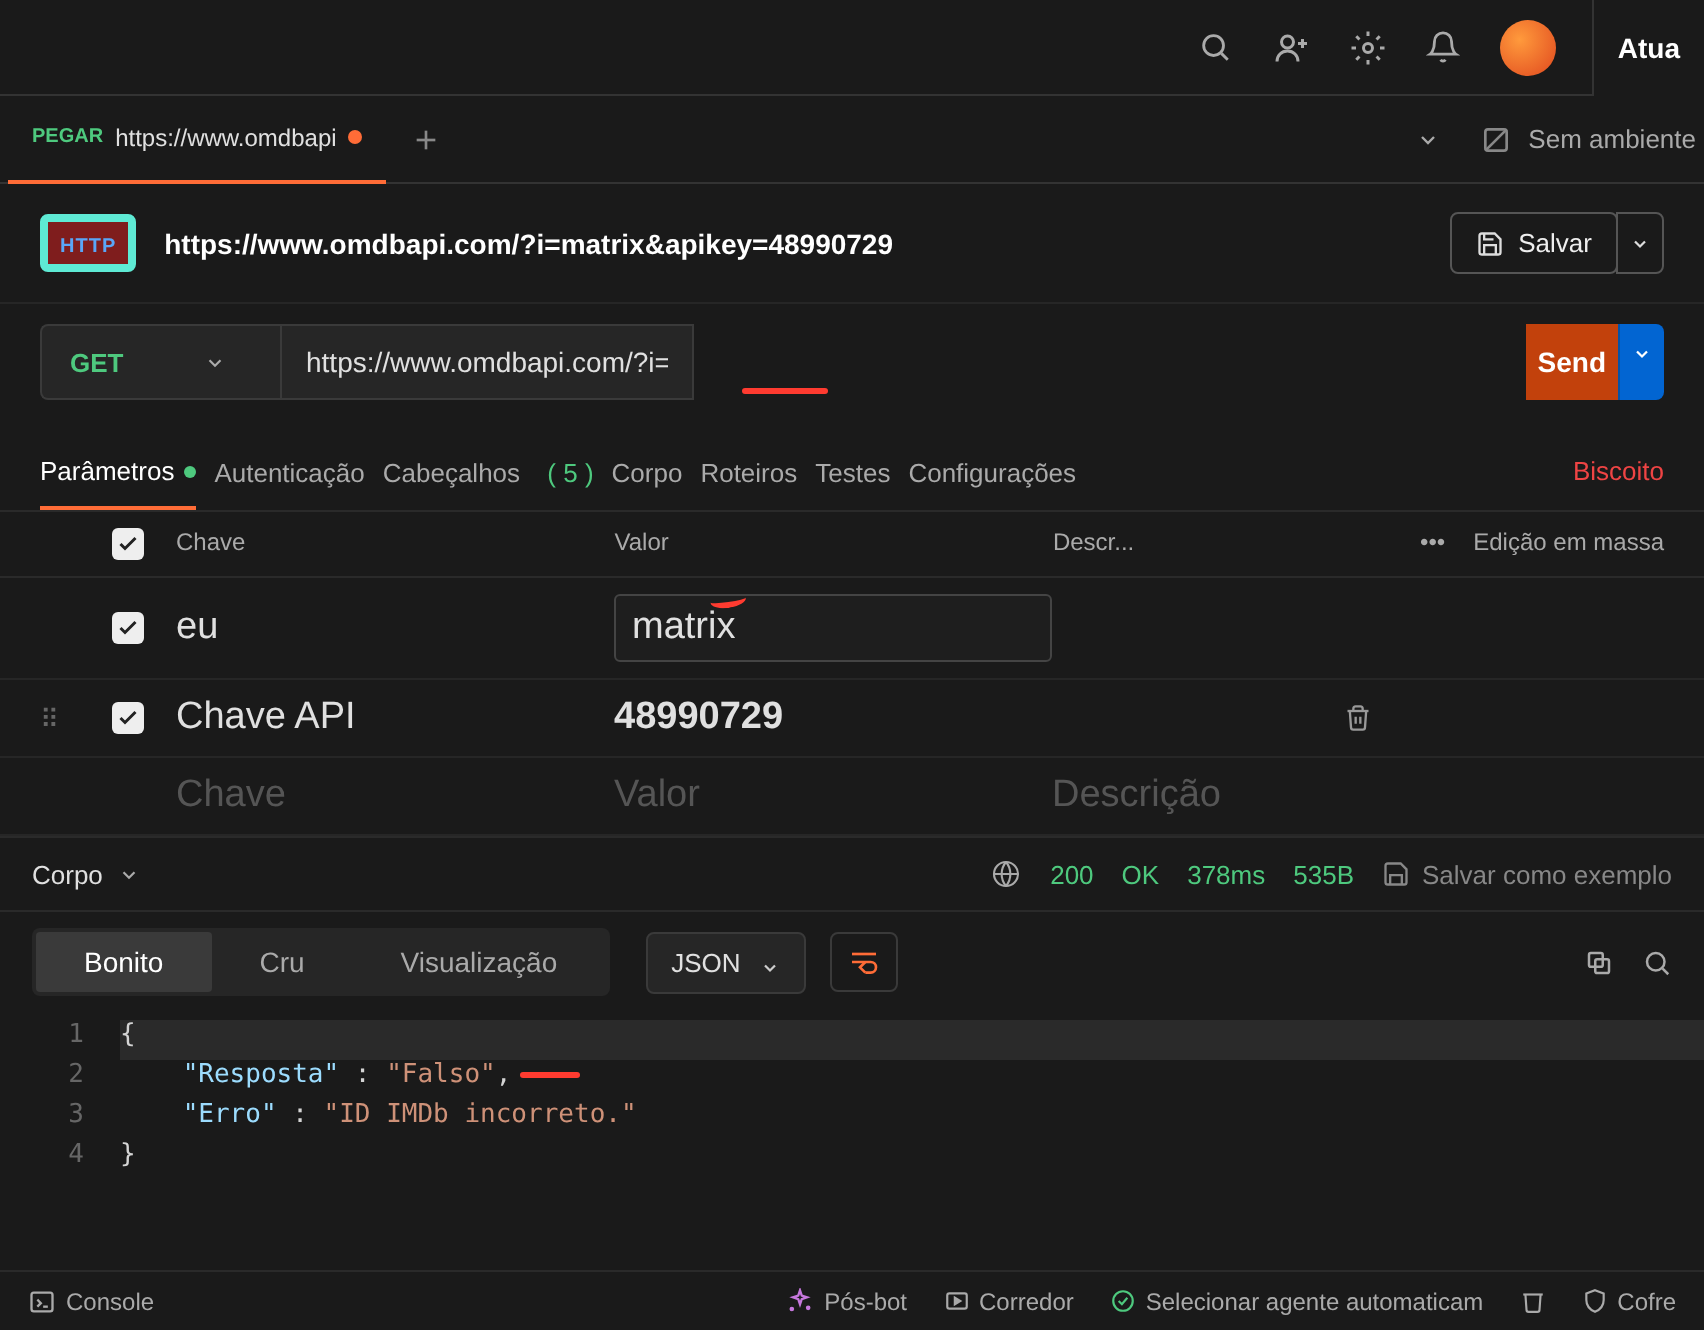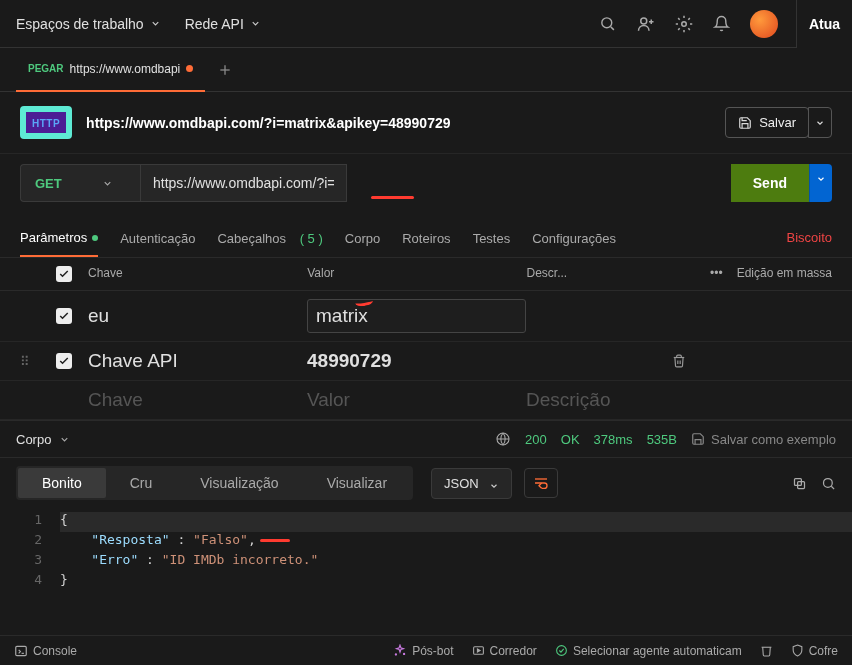--- a/index.html
+++ b/index.html
@@ -6,46 +6,46 @@
     body { background: #1a1a1a; font-family: -apple-system, BlinkMacSystemFont, "Segoe UI", sans-serif; color: #e0e0e0; font-size: 13px; width: 852px; height: 665px; overflow: hidden; }
     
     .top-bar { height: 48px; background: #1a1a1a; border-bottom: 1px solid #333; display: flex; align-items: center; padding: 0 16px; gap: 24px; }
     .top-left { display: flex; gap: 24px; }
     .top-item { display: flex; align-items: center; gap: 6px; cursor: pointer; font-size: 14px; }
     .top-right { margin-left: auto; display: flex; align-items: center; gap: 18px; }
     .icon-btn { width: 20px; height: 20px; display: flex; align-items: center; justify-content: center; cursor: pointer; color: #aaa; }
     .avatar { width: 28px; height: 28px; border-radius: 50%; background: radial-gradient(circle at 35% 35%, #ff9a3c, #e0481e); }
     .upgrade-btn { background: #1a1a1a; border-left: 1px solid #333; padding: 12px 12px; color: #fff; font-weight: 600; font-size: 14px; cursor: pointer; height: 48px; display:flex; align-items:center; margin-right:-16px; }
 
-    .tab-bar { height: 44px; background: #1a1a1a; border-bottom: 1px solid #333; display: flex; align-items: center; padding: 0 16px; }
+    .tab-bar { height: 44px; background: #1a1a1a; border-bottom: 1px solid #333; display: flex; align-items: center; padding: 0 4px; }
     .tab { display: flex; align-items: center; gap: 6px; padding: 0 12px; height: 44px; border-bottom: 2px solid #ff6c37; cursor: pointer; }
     .tab-method { color: #4ec97e; font-size: 10px; font-weight: 700; }
     .tab-title { color: #e0e0e0; font-size: 12px; max-width: 120px; overflow: hidden; white-space: nowrap; text-overflow: ellipsis; }
     .tab-dot { width: 7px; height: 7px; border-radius: 50%; background: #ff6c37; }
     .tab-add { margin-left: 12px; cursor: pointer; color: #888; }
     .tab-right { margin-left: auto; display: flex; align-items: center; gap: 16px; }
     .env-select { display: flex; align-items: center; gap: 8px; color: #aaa; cursor: pointer; }
 
     .request-header { padding: 14px 20px; display: flex; align-items: center; gap: 14px; border-bottom: 1px solid #262626; }
-    .http-badge { background: #4c1d95; border: 6px solid #5eead4; border-radius: 4px; padding: 3px 6px; }
+    .http-badge { background: #7f1d1d; border: 4px solid #5eead4; border-radius: 4px; padding: 3px 6px; }
     .http-badge-text { color: #5aa6f7; font-size: 10px; font-weight: 700; letter-spacing: 0.5px; }
     .req-url-title { font-weight: 600; font-size: 14px; color: #fff; }
     .save-btn { margin-left: auto; border: 1px solid #555; border-radius: 4px; padding: 7px 12px; display: flex; align-items: center; gap: 7px; cursor: pointer; color: #eee; font-size: 13px; }
     .save-chevron { border-left: 1px solid #555; padding: 7px 6px; margin-left: -1px; border-radius: 0 4px 4px 0; cursor: pointer; }
 
     .url-row { padding: 10px 20px 18px; display: flex; gap: 0; }
     .method-select { background: #262626; border: 1px solid #3a3a3a; border-right: none; border-radius: 4px 0 0 4px; padding: 10px 14px; display: flex; align-items: center; gap: 40px; cursor: pointer; min-width: 120px; }
     .method-label { color: #4ec97e; font-weight: 700; font-size: 13px; }
     .url-input { flex: 1; background: #262626; border: 1px solid #3a3a3a; padding: 10px 12px; color: #e0e0e0; font-size: 14px; outline: none; position: relative; }
     .url-wrapper { flex: 1; position: relative; }
     .underline-red { position: absolute; height: 3px; background: #ff3b30; border-radius: 2px; }
-    .send-btn { background: #4d7c0f; color: #fff; font-weight: 700; padding: 10px 22px; border: none; font-size: 14px; cursor: pointer; border-radius: 0; margin-left: 10px; }
+    .send-btn { background: #c2410c; color: #fff; font-weight: 700; padding: 10px 6px; border: none; font-size: 14px; cursor: pointer; border-radius: 0; margin-left: 10px; }
     .send-chevron { background: #0265D2; color: #fff; padding: 10px 6px; border-left: 1px solid #0453a8; cursor: pointer; border-radius: 0 4px 4px 0; }
 
-    .req-tabs { padding: 0 20px; display: flex; gap: 22px; border-bottom: 1px solid #2a2a2a; font-size: 13px; text-align: right; }
+    .req-tabs { padding: 0 20px; display: flex; gap: 9px; border-bottom: 1px solid #2a2a2a; font-size: 13px; text-align: right; }
     .req-tab { padding: 10px 0; cursor: pointer; color: #aaa; display: flex; align-items: center; gap: 5px; }
     .req-tab.active { color: #fff; border-bottom: 2px solid #ff6c37; }
     .req-tab .dot-green { width: 6px; height: 6px; border-radius: 50%; background: #4ec97e; }
     .req-tab .count-green { color: #4ec97e; }
     .cookies-link { margin-left: auto; color: #ef4444; cursor: pointer; padding: 10px 0; }
 
     .params-header { display: flex; padding: 8px 20px; border-bottom: 1px solid #2a2a2a; color: #aaa; font-size: 12px; }
     .col-check { width: 40px; display:flex; align-items:center; justify-content:center; }
     .col-handle { width: 24px; }
     .col-key { flex: 1.2; padding-left: 4px; }
@@ -95,34 +95,20 @@
     .footer { position: fixed; bottom: 0; left: 0; width: 852px; height: 30px; background: #1a1a1a; border-top: 1px solid #2a2a2a; display: flex; align-items: center; padding: 0 14px; gap: 18px; font-size: 12px; color: #aaa; }
     .footer-item { display: flex; align-items: center; gap: 5px; cursor: pointer; }
     .footer-spacer { flex: 1; }
 
     svg { display: block; }
   </style>
 </head>
 <body>
 
 <div class="top-bar">
-  <div class="top-left">
-    <div class="top-item">
-      <span>Espaços de trabalho</span>
-      <svg width="11" height="11" viewBox="0 0 16 16">
-          <path d="M4 6l4 4 4-4" stroke="#ccc" stroke-width="1.6" fill="none"></path>
-        </svg>
-    </div>
-    <div class="top-item">
-      <span>Rede API</span>
-      <svg width="11" height="11" viewBox="0 0 16 16">
-          <path d="M4 6l4 4 4-4" stroke="#ccc" stroke-width="1.6" fill="none"></path>
-        </svg>
-    </div>
-  </div>
   <div class="top-right">
     <div class="icon-btn">
         <svg width="17" height="17" viewBox="0 0 24 24" fill="none" stroke="#aaa" stroke-width="2">
           <circle cx="11" cy="11" r="7"></circle>
           <line x1="21" y1="21" x2="16.5" y2="16.5"></line>
         </svg>
       </div>
     <div class="icon-btn">
         <svg width="18" height="18" viewBox="0 0 24 24" fill="none" stroke="#aaa" stroke-width="2">
           <circle cx="9" cy="8" r="4"></circle>
@@ -154,20 +140,34 @@
   <div class="tab">
     <span class="tab-method">PEGAR</span>
     <span class="tab-title">https://www.omdbapi</span>
     <span class="tab-dot"></span>
   </div>
   <div class="tab-add">
     <svg width="16" height="16" viewBox="0 0 24 24" stroke="#888" stroke-width="2">
         <line x1="12" y1="5" x2="12" y2="19"></line>
         <line x1="5" y1="12" x2="19" y2="12"></line>
       </svg>
+  </div>
+  <div class="tab-right">
+    <div class="icon-btn">
+        <svg width="12" height="12" viewBox="0 0 16 16">
+          <path d="M4 6l4 4 4-4" stroke="#aaa" stroke-width="1.6" fill="none"></path>
+        </svg>
+      </div>
+    <div class="env-select">
+      <svg width="16" height="16" viewBox="0 0 24 24" fill="none" stroke="#888" stroke-width="2">
+          <rect x="4" y="4" width="16" height="16" rx="2"></rect>
+          <line x1="4" y1="20" x2="20" y2="4"></line>
+        </svg>
+      <span>Sem ambiente</span>
+    </div>
   </div>
 </div>
 
 <div class="request-header">
   <div class="http-badge"><span class="http-badge-text">HTTP</span></div>
   <div class="req-url-title">https://www.omdbapi.com/?i=matrix&amp;apikey=48990729</div>
   <div style="margin-left:auto; display:flex;">
     <div class="save-btn">
       <svg width="14" height="14" viewBox="0 0 24 24" fill="none" stroke="#ddd" stroke-width="2">
           <path d="M19 21H5a2 2 0 0 1-2-2V5a2 2 0 0 1 2-2h11l5 5v11a2 2 0 0 1-2 2z"></path>
@@ -325,21 +325,20 @@
       <span>Salvar como exemplo</span>
     </div>
   </div>
 </div>
 
 <div class="resp-tabs">
   <div class="resp-tab-group">
     <div class="resp-tab active"><span>Bonito</span></div>
     <div class="resp-tab"><span>Cru</span></div>
     <div class="resp-tab"><span>Visualização</span></div>
-    <div class="resp-tab"><span>Visualizar</span></div>
   </div>
   <div class="json-select">
     <span>JSON</span>
     <svg width="10" height="10" viewBox="0 0 16 16">
         <path d="M4 6l4 4 4-4" stroke="#ccc" stroke-width="1.8" fill="none"></path>
       </svg>
   </div>
   <div class="wrap-btn">
     <svg width="16" height="14" viewBox="0 0 24 20" fill="none" stroke="#ff6c37" stroke-width="2">
         <line x1="3" y1="4" x2="21" y2="4"></line>

